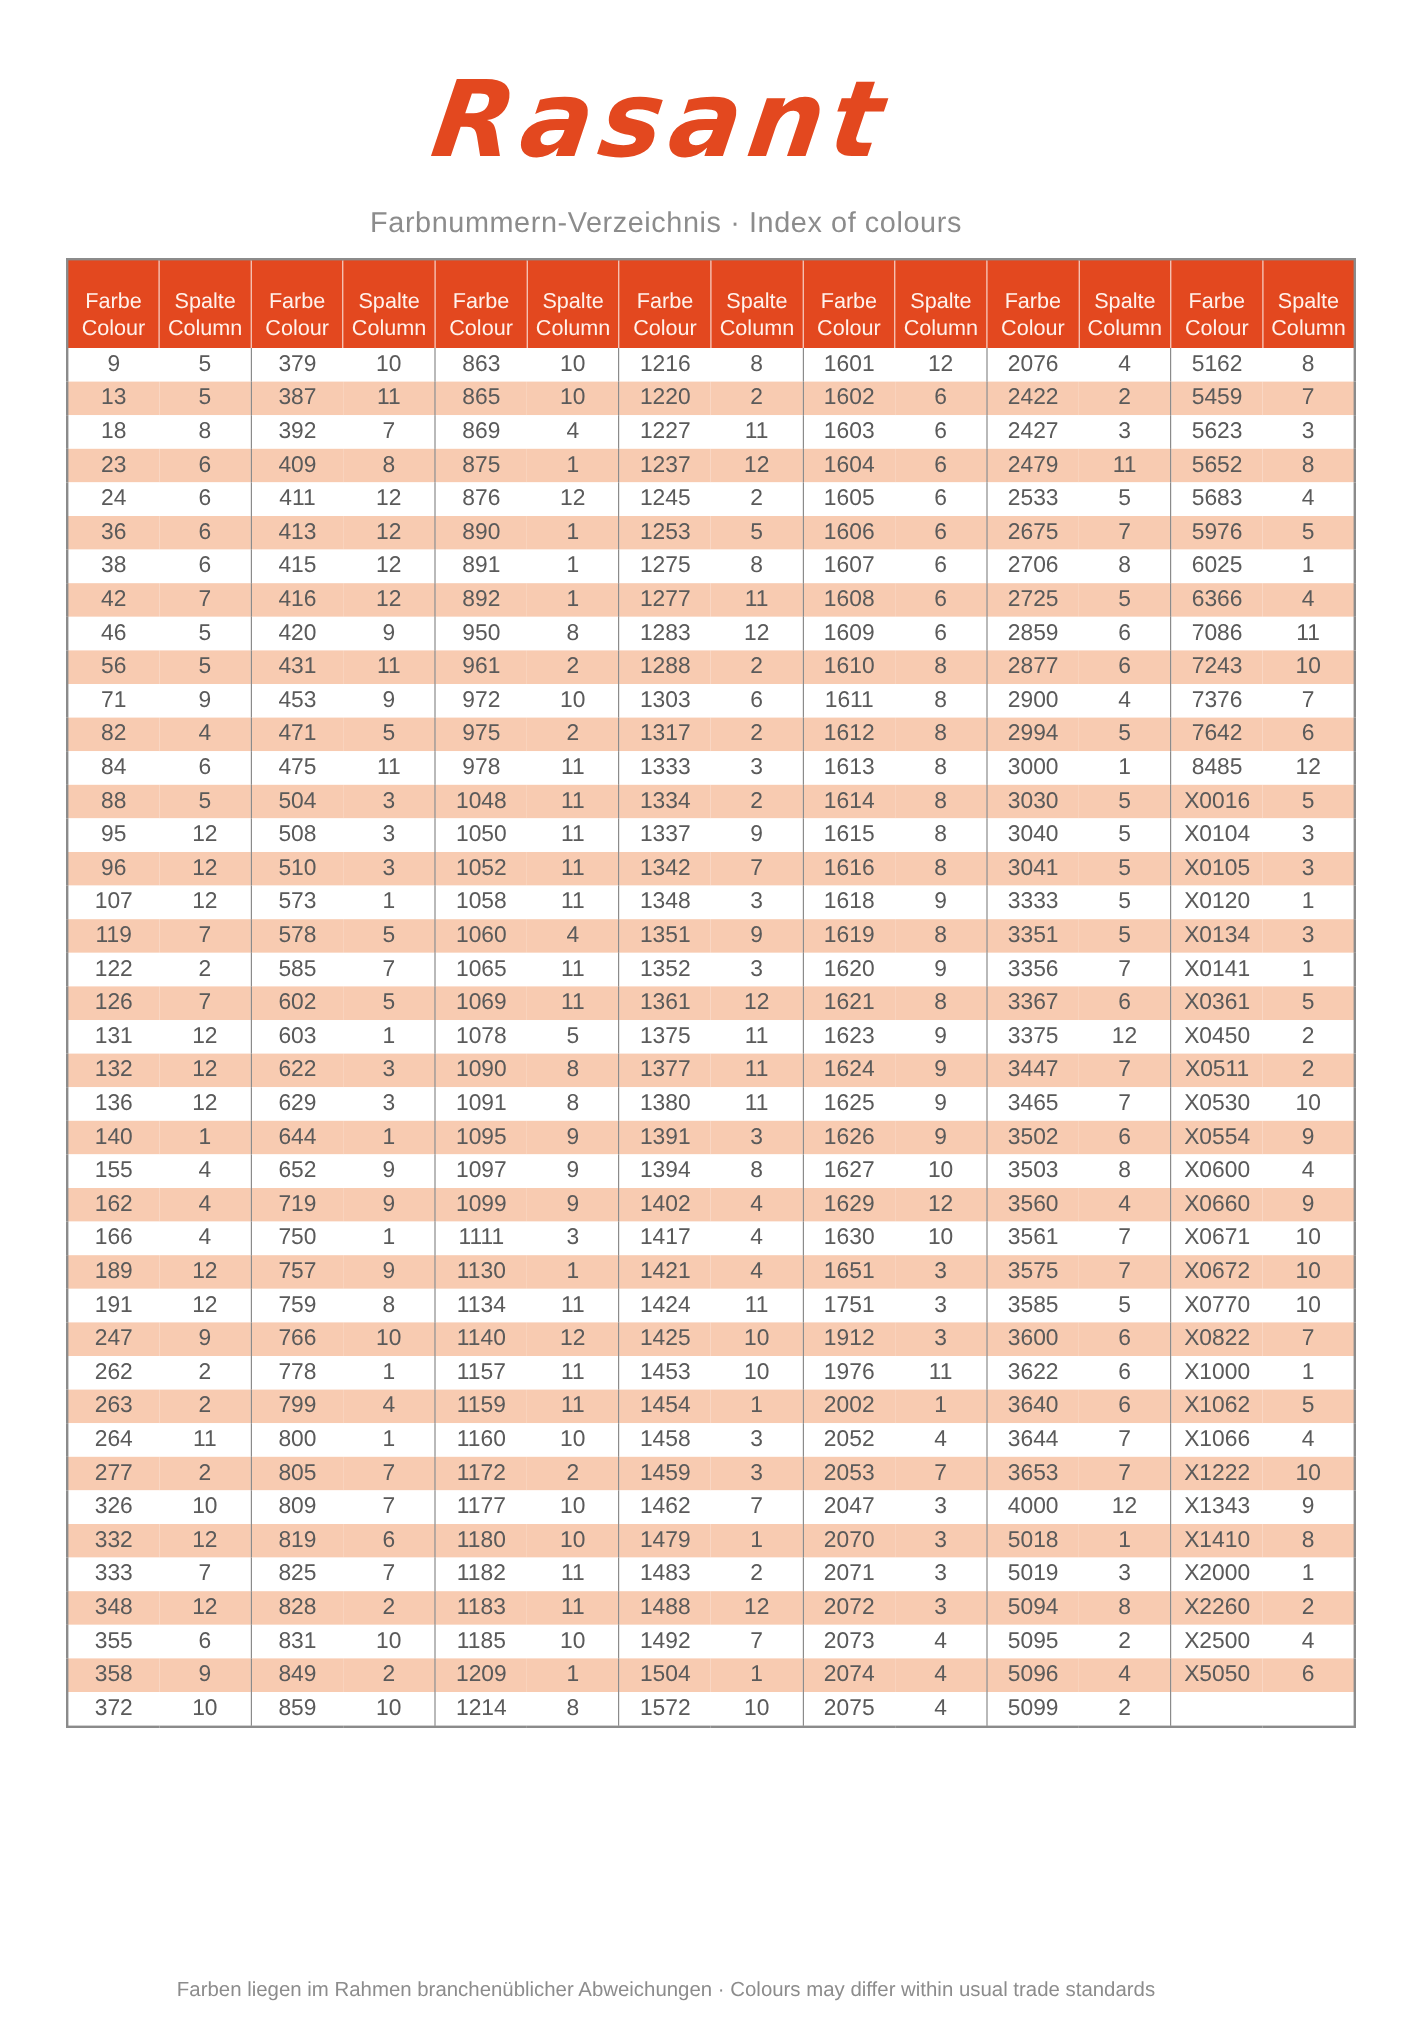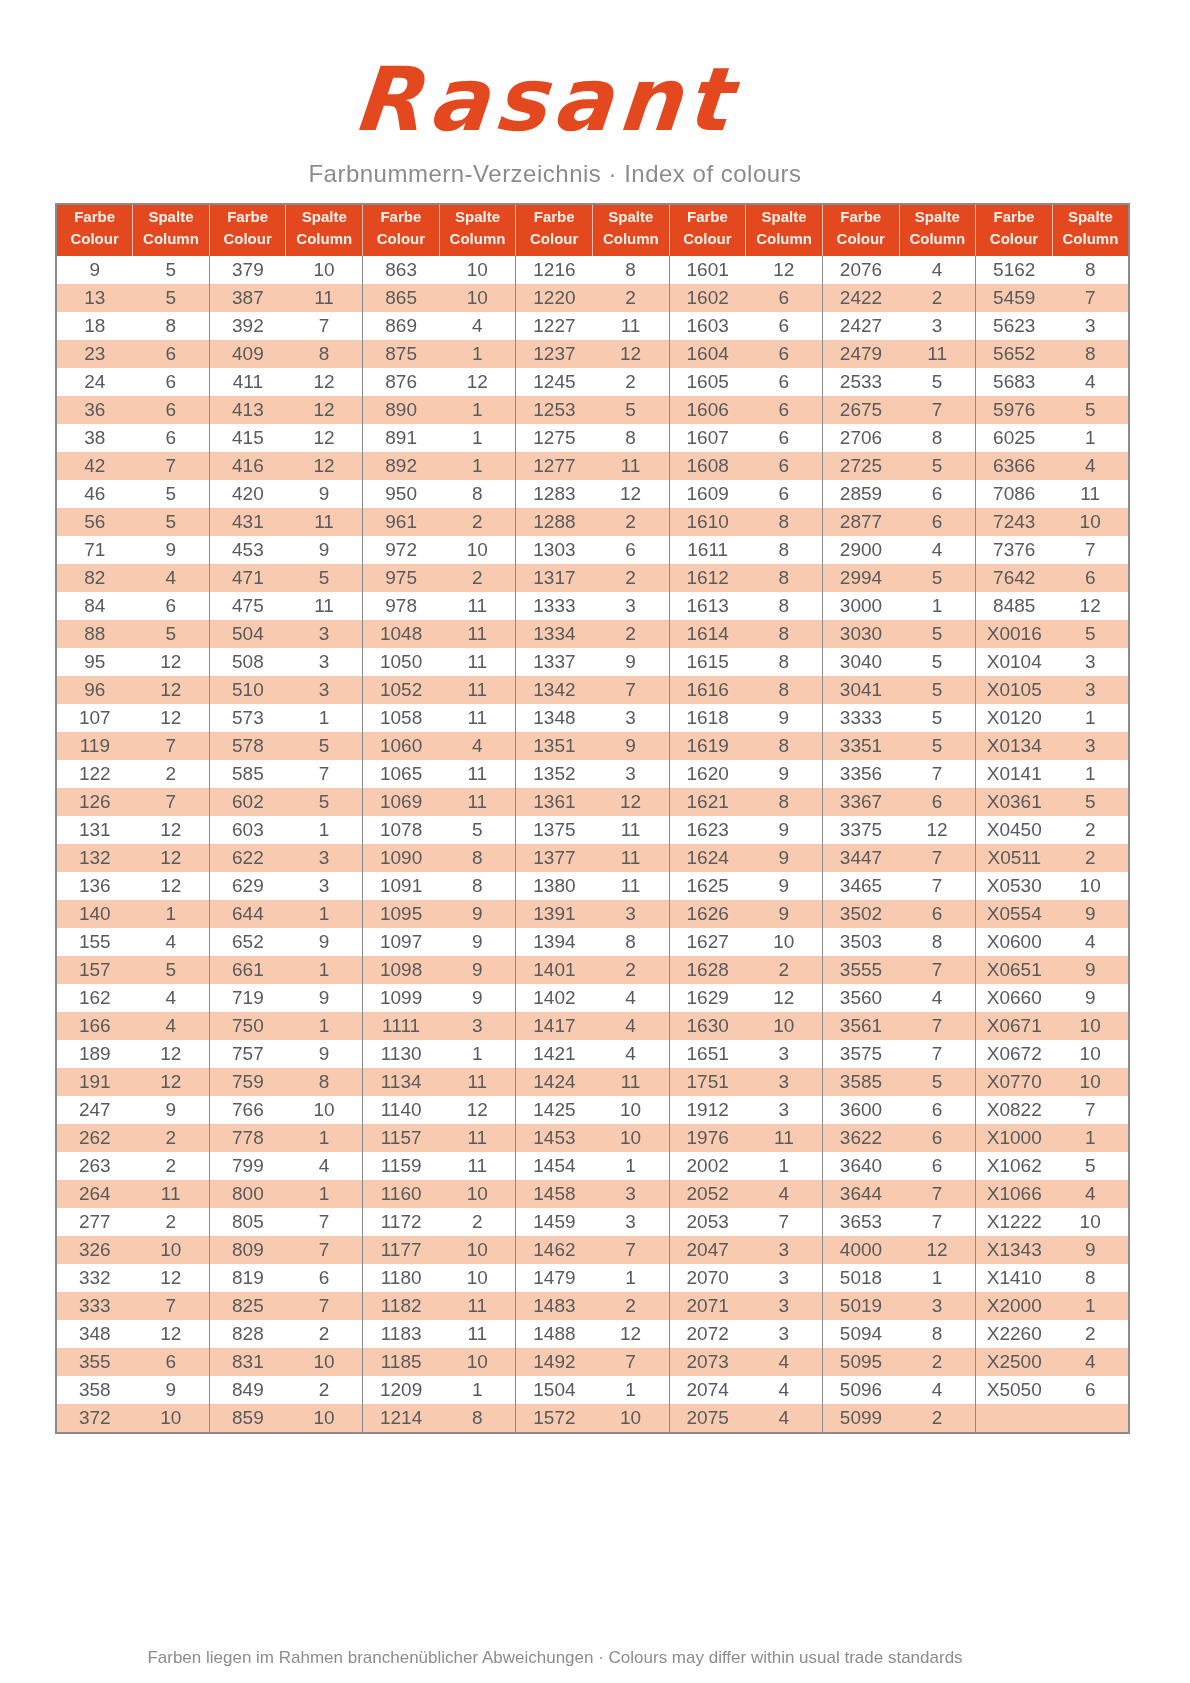--- a/index.html
+++ b/index.html
@@ -16,40 +16,40 @@
     font-family:"DejaVu Sans", sans-serif;
     font-style:italic;
     font-weight:bold;
     font-size:88px;
     line-height:95px;
     letter-spacing:6px;
     color:var(--accent,#E3481F);
     transform:skewX(-8deg);
   }
   .title{
-    margin-top:12px;
+    margin-top:24px;
     font-size:24px;
     line-height:30px;
     letter-spacing:0.5px;
     color:var(--muted,#8C8C8C);
     font-weight:normal;
   }
   table.idx-table{
     border-collapse:collapse;
     table-layout:fixed;
     width:1075px;
     margin:14px 0 0 55px;
     border:2px solid var(--grid,#8B8B8B);
   }
   .idx-table th{
     background:var(--accent,#E3481F);
     color:var(--header-text,#FFF2EC);
-    font-weight:bold;
-    font-size:15px;
-    padding:1px 0 6px 0;
+    font-weight:normal;
+    font-size:18px;
+    padding:23px 0 6px 0;
     border-left:1px solid rgba(255,255,255,0.65);
   }
   .idx-table th:first-child{border-left:none;}
   .idx-table th div{line-height:22px;}
   .idx-table td{
     height:28px;
     padding:0;
     text-align:center;
     font-size:19px;
     color:var(--body-text,#5A5A5A);
@@ -533,36 +533,20 @@
           <td class="td-farbe">1394</td>
           <td class="td-spalte">8</td>
           <td class="td-farbe">1627</td>
           <td class="td-spalte">10</td>
           <td class="td-farbe">3503</td>
           <td class="td-spalte">8</td>
           <td class="td-farbe">X0600</td>
           <td class="td-spalte">4</td>
         </tr>
         <tr>
-          <td class="td-farbe">157</td>
-          <td class="td-spalte">5</td>
-          <td class="td-farbe">661</td>
-          <td class="td-spalte">1</td>
-          <td class="td-farbe">1098</td>
-          <td class="td-spalte">9</td>
-          <td class="td-farbe">1401</td>
-          <td class="td-spalte">2</td>
-          <td class="td-farbe">1628</td>
-          <td class="td-spalte">2</td>
-          <td class="td-farbe">3555</td>
-          <td class="td-spalte">7</td>
-          <td class="td-farbe">X0651</td>
-          <td class="td-spalte">9</td>
-        </tr>
-        <tr>
           <td class="td-farbe">162</td>
           <td class="td-spalte">4</td>
           <td class="td-farbe">719</td>
           <td class="td-spalte">9</td>
           <td class="td-farbe">1099</td>
           <td class="td-spalte">9</td>
           <td class="td-farbe">1402</td>
           <td class="td-spalte">4</td>
           <td class="td-farbe">1629</td>
           <td class="td-spalte">12</td>

